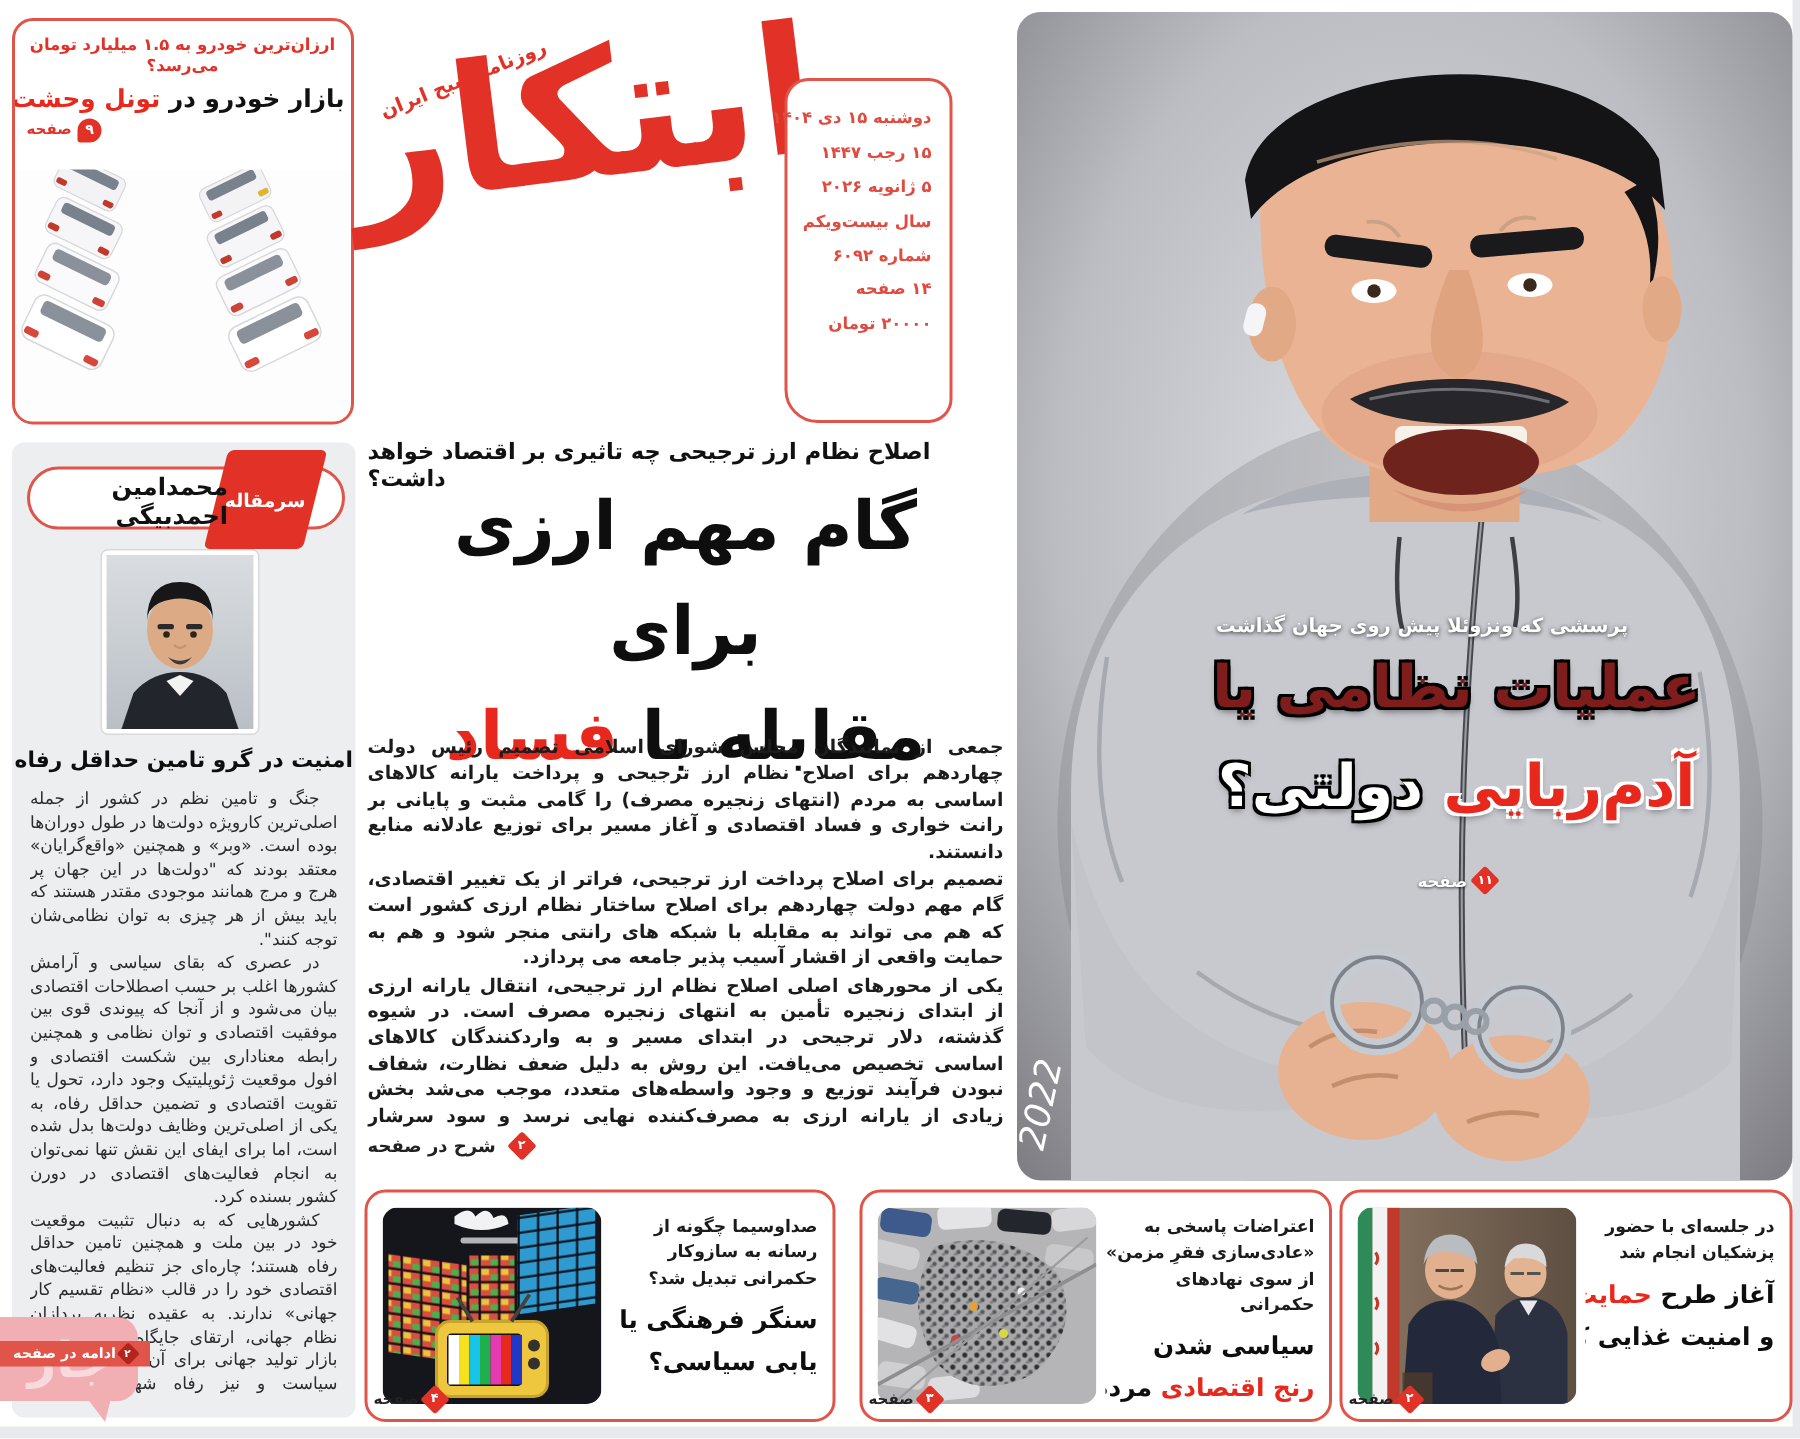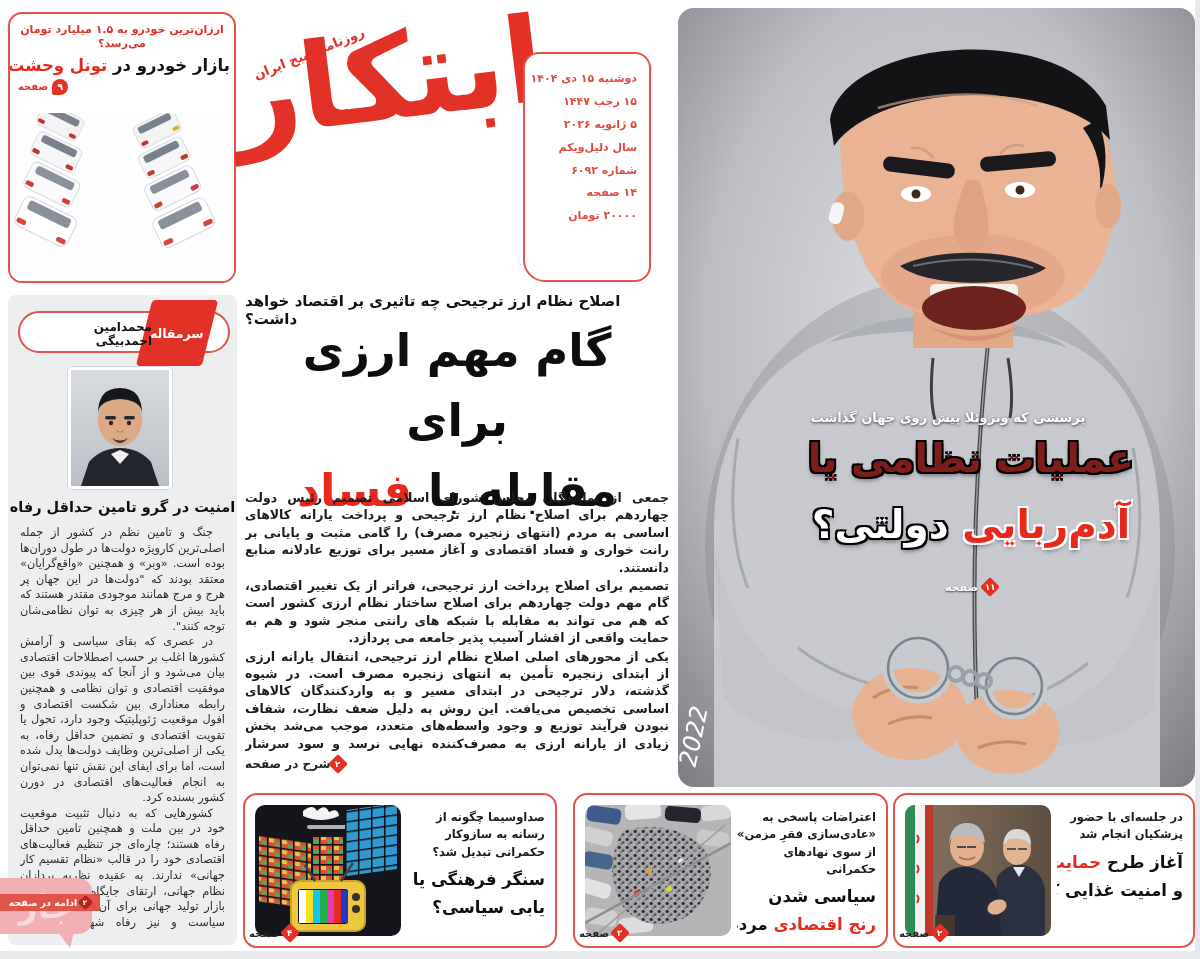--- a/index.html
+++ b/index.html
@@ -24,48 +24,48 @@
   .circle-num { display:inline-flex; width:16px; height:16px; border-radius:50% 50% 50% 2px; background:#e23127; color:#fff;
     font-size:9.5px; font-weight:bold; align-items:center; justify-content:center; }
   .car-img { position:absolute; left:0; right:0; bottom:0; height:168px; }
 
   
   .logo { position:absolute; left:244px; top:18px; width:310px; height:265px; overflow:visible;
     color:#e23127; font-weight:bold; font-size:118px; line-height:1; text-align:center;
     transform:rotate(-7deg); letter-spacing:-4px; }
   .tagline { position:absolute; left:250px; top:46px; color:#e23127; font-size:13px; font-weight:bold;
     transform:rotate(-22deg); white-space:nowrap; }
-  .date-box { position:absolute; left:523px; top:52px; width:128px; height:230px;
+  .date-box { position:absolute; left:523px; top:52px; width:112px; height:230px;
     border:2px solid #e0544a; border-radius:16px 16px 16px 22px; background:#fff; padding:14px 12px; }
   .date-box .line { color:#e04b40; font-size:11px; font-weight:bold; text-align:right; line-height:2.08; white-space:nowrap; }
 
   
   .lead-kicker { position:absolute; left:245px; top:292px; width:424px; text-align:left;
     font-size:15px; font-weight:bold; color:#111; }
   .lead-title { position:absolute; left:245px; top:316px; width:424px; text-align:center;
     font-size:45px; font-weight:bold; color:#0e0e0e; line-height:1.55; letter-spacing:-1px; }
   .lead-title .red { color:#e8281c; }
   .lead-body { position:absolute; left:245px; top:489px; width:424px; height:263px; overflow:hidden;
     font-size:12.5px; line-height:17.4px; text-align:justify; color:#1c1c1c; font-weight:600; }
   .lead-body p { margin-bottom:1px; }
-  .lead-more { position:absolute; left:245px; top:757px; display:flex; flex-direction:row-reverse; align-items:flex-end; gap:0; }
+  .lead-more { position:absolute; left:245px; top:757px; display:flex; flex-direction:row-reverse; align-items:flex-end; gap:10px; }
   .lead-more .lbl { font-size:12px; font-weight:bold; color:#222; }
   .diamond { display:inline-flex; width:14px; height:14px; background:#e23127; transform:rotate(45deg);
     align-items:center; justify-content:center; border-radius:2px; flex:none; }
   .diamond b { transform:rotate(-45deg); color:#fff; font-size:8.5px; font-weight:bold; }
 
   
   .sidebar { position:absolute; left:8px; top:295px; width:229px; height:650px; background:#eceef0; border-radius:8px; }
   .ed-pill { position:absolute; left:10px; top:16px; width:212px; height:42px; background:#fff;
     border:2px solid #e0544a; border-radius:22px; overflow:visible; }
   .ed-tab { position:absolute; right:18px; top:-13px; width:66px; height:66px; background:#e23127;
     transform:skewX(-14deg); display:flex; align-items:center; justify-content:center; border-radius:4px; }
   .ed-tab span { transform:skewX(14deg); color:#fff; font-size:12.5px; font-weight:bold; }
   .ed-author { position:absolute; left:14px; top:0; height:42px; width:118px; display:flex; align-items:center; justify-content:center;
-    font-size:12px; font-weight:bold; color:#111; }
+    font-size:16px; font-weight:bold; color:#111; }
   .ed-photo { position:absolute; left:60px; top:72px; width:104px; height:122px; background:#fff; padding:3px;
     border-radius:4px; box-shadow:0 0 0 1px #d7d9dc; }
   .ed-title { position:absolute; left:0; right:0; top:204px; text-align:center; font-size:14.5px; font-weight:bold; color:#0e0e0e; }
   .ed-body { position:absolute; left:12px; right:12px; top:230px; height:404px; overflow:hidden;
     font-size:11.3px; line-height:15.6px; text-align:justify; color:#2c2c2e; }
   .ed-body p { text-indent:12px; }
 
   
   .jar { position:absolute; left:0; top:872px; width:104px; height:76px; z-index:5; }
   .jar .bubble { position:absolute; left:0; top:6px; width:92px; height:56px; background:#f1aeb3; border-radius:0 14px 14px 0;
@@ -182,21 +182,21 @@
       </svg>
     </div>
   </div>
 
   <div class="logo">ابتکار</div>
   <div class="tagline">روزنامه صبح ایران</div>
   <div class="date-box">
     <div class="line">دوشنبه ۱۵ دی ۱۴۰۴</div>
     <div class="line">۱۵ رجب ۱۴۴۷</div>
     <div class="line">۵ ژانویه ۲۰۲۶</div>
-    <div class="line">سال دلیل‌ویکم</div>
+    <div class="line">سال بیست‌ویکم</div>
     <div class="line">شماره ۶۰۹۲</div>
     <div class="line">۱۴ صفحه</div>
     <div class="line">۲۰۰۰۰ تومان</div>
   </div>
 
   <div class="lead-kicker">اصلاح نظام ارز ترجیحی چه تاثیری بر اقتصاد خواهد داشت؟</div>
   <div class="lead-title">
     <div>گام مهم ارزی برای</div>
     <div>
       <span>مقابله با</span>

